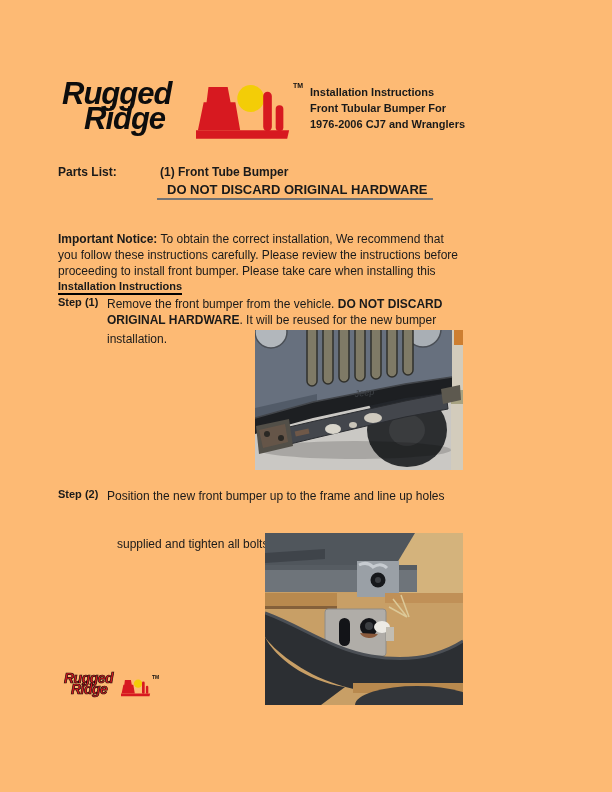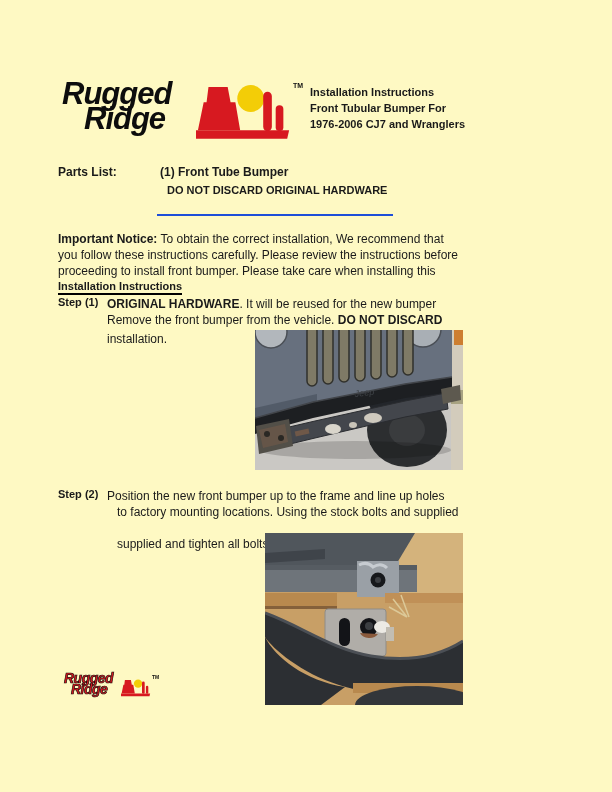--- a/index.html
+++ b/index.html
@@ -1,17 +1,17 @@
 <!DOCTYPE html>
 <html><head>
 <meta charset="utf-8">
 <style>
   html,body{margin:0;padding:0;background:#8a8a8a;}
   .page{
-    position:relative;width:612px;height:792px;background:#fef9c3;
+    position:relative;width:612px;height:792px;background:#fdba74;
     font-family:"Liberation Sans", sans-serif;color:#1a1a1a;overflow:hidden;
     margin:0 auto;
   }
   .abs{position:absolute;}
   .b{font-weight:bold;}
   .t11{font-size:12px;line-height:16px;}
   .line{height:16px;white-space:nowrap;}
   
   .logo-word{
     font-style:italic;font-weight:bold;color:#0d0d0d;
@@ -20,22 +20,22 @@
   .logo-word.top1{font-size:31px;line-height:28px;}
   .logo-word.top2{font-size:31px;line-height:28px;}
   .tm{font-size:7px;font-weight:bold;color:#111;}
   .footer-word{
     font-style:italic;font-weight:bold;color:#d71920;white-space:nowrap;
     letter-spacing:-0.5px;-webkit-text-stroke:0.7px #1a0a0a;
   }
   
   .hdr-line{font-size:11px;font-weight:bold;height:16px;white-space:nowrap;}
   .warn-underline{
-    border-bottom:2px solid #1d4ed8;padding:0 6px 18px 10px;
-    font-size:11px;font-weight:bold;white-space:nowrap;height:14px;
+    border-bottom:2px solid #737373;padding:0 6px 1px 10px;
+    font-size:13px;font-weight:bold;white-space:nowrap;height:14px;
   }
   .sec-head{
     font-size:11px;font-weight:bold;border-bottom:2px solid #000;
     padding-bottom:1px;white-space:nowrap;display:inline-block;
   }
   .step-label{font-size:11px;font-weight:bold;white-space:nowrap;text-align:center;}
   .photo-frame{overflow:hidden;}
 </style>
 </head>
 <body>
@@ -72,22 +72,22 @@
     <div class="line">you follow these instructions carefully. Please review the instructions before</div>
     <div class="line">proceeding to install front bumper. Please take care when installing this</div>
   </div>
 
   <div class="abs" style="left:58px;top:276px;">
     <span class="sec-head">Installation Instructions</span>
   </div>
 
   <div class="abs step-label" style="left:58px;top:296px;">Step (1)</div>
   <div class="abs t11" style="left:107px;top:296px;">
+    <div class="line"><span>Remove the front bumper from the vehicle. </span><span class="b">DO NOT DISCARD</span></div>
     <div class="line"><span class="b">ORIGINAL HARDWARE</span><span>. It will be reused for the new bumper</span></div>
-    <div class="line"><span>Remove the front bumper from the vehicle. </span><span class="b">DO NOT DISCARD</span></div>
     <div class="line" style="margin-top:3px;">installation.</div>
   </div>
 
   <div class="abs photo-frame" style="left:255px;top:330px;width:208px;height:140px;">
     <svg width="208" height="140" viewBox="0 0 208 140">
 
       <rect width="208" height="140" fill="#cac8c4"></rect>
       <rect x="196" y="0" width="12" height="140" fill="#d3ccbc"></rect>
       <rect x="196" y="60" width="12" height="14" fill="#a8a382"></rect>
 
@@ -127,21 +127,20 @@
       <path d="M4,100 L30,94 L33,112 L8,118 Z" fill="#6d5949" opacity="0.7"></path>
       <circle cx="12" cy="104" r="3" fill="#2a2824"></circle>
       <circle cx="26" cy="108" r="3" fill="#2a2824"></circle>
 
       <path d="M186,59 L205,55 L206,70 L188,74 Z" fill="#5d594f"></path>
     </svg>
   </div>
 
   <div class="abs step-label" style="left:58px;top:488px;">Step (2)</div>
   <div class="abs t11 line" style="left:107px;top:488px;">Position the new front bumper up to the frame and line up holes</div>
-  <div class="abs t11 line" style="left:117px;top:504px;">to factory mounting locations. Using the stock bolts and supplied</div>
   <div class="abs t11 line" style="left:117px;top:536px;text-align:right;">supplied and tighten all bolts.</div>
 
   <div class="abs photo-frame" style="left:265px;top:533px;width:198px;height:172px;">
     <svg width="198" height="172" viewBox="0 0 198 172">
 
       <rect width="198" height="172" fill="#c89f66"></rect>
       <rect x="128" y="0" width="70" height="62" fill="#d4b37c"></rect>
 
       <path d="M0,0 L150,0 L132,30 L0,42 Z" fill="#50565c"></path>
       <path d="M0,20 L60,16 L60,26 L0,30 Z" fill="#3f444a"></path>

